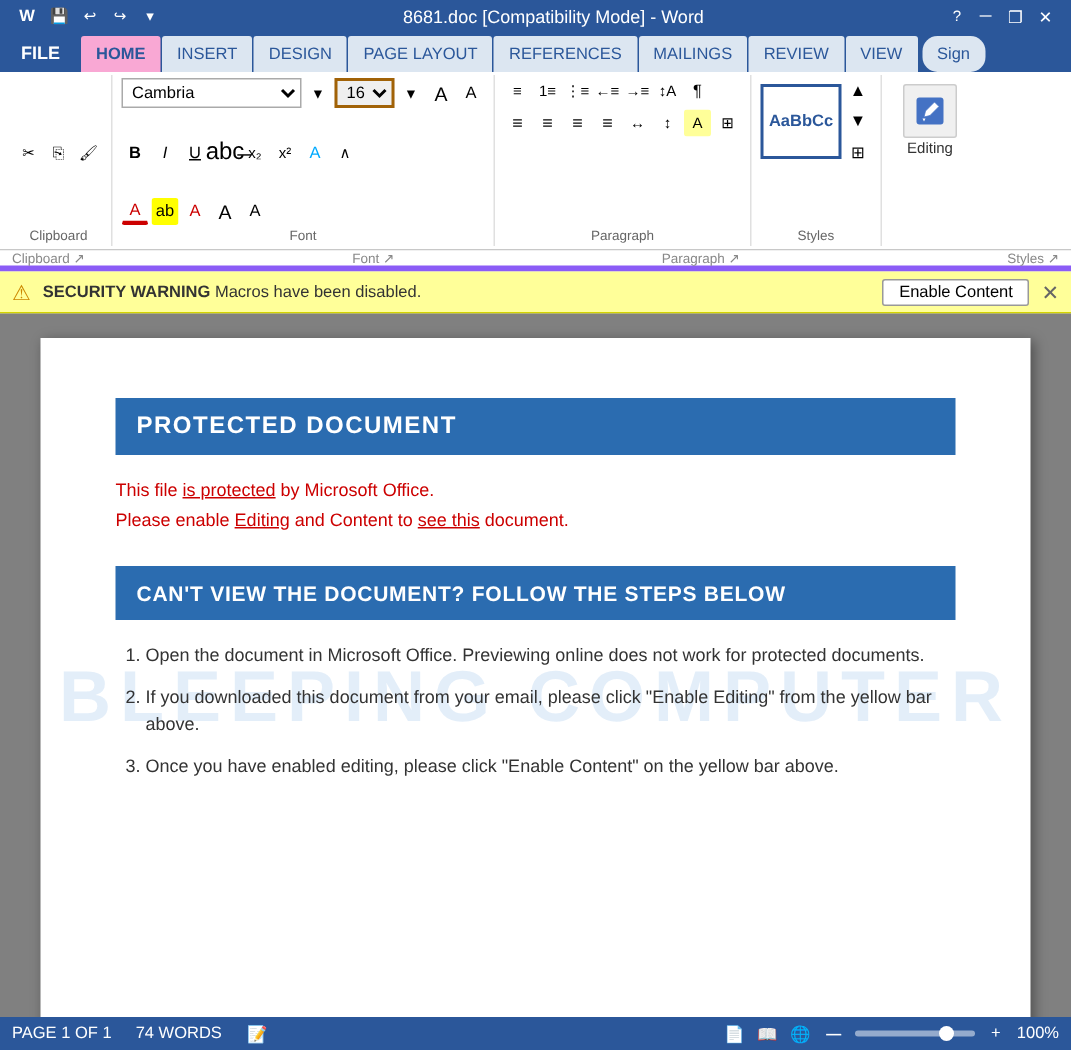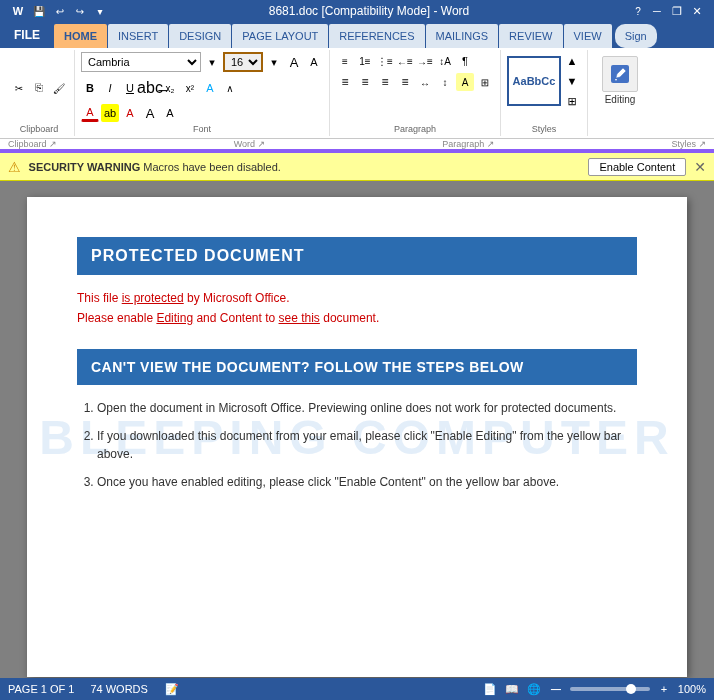--- a/index.html
+++ b/index.html
@@ -53,21 +53,21 @@
       font-size: 11px;
       cursor: pointer;
       height: 24px;
       display: flex;
       align-items: center;
       border-top-left-radius: 2px;
       border-top-right-radius: 2px;
       margin-right: 1px;
     }
     .ribbon-tab.active {
-      background: #fdba74;
+      background: #f9a8d4;
       color: #2b579a;
       font-weight: bold;
     }
 
     
     .ribbon {
       background: white;
       border-bottom: 1px solid #c8c8c8;
       display: flex;
       align-items: stretch;
@@ -320,21 +320,21 @@
             <div class="small-btn" title="Cut" style="font-size:10px;">✂</div>
             <div class="small-btn" title="Copy" style="font-size:10px;">⎘</div>
             <div class="small-btn" title="Format Painter" style="font-size:10px;">🖌</div>
           </div>
         </div>
       </div>
       <div class="ribbon-group-label">Clipboard</div>
     </div>
 
     <div class="ribbon-group">
-      <div class="ribbon-group-content font-group" style="flex-direction:column;gap:7px;align-items:flex-start;">
+      <div class="ribbon-group-content font-group" style="flex-direction:column;gap:21px;align-items:flex-start;">
         <div class="font-row">
           <select class="font-select">
             <option>Cambria</option>
           </select>
           <div class="small-btn">▾</div>
           <select class="size-select">
             <option>16</option>
           </select>
           <div class="small-btn">▾</div>
           <div class="small-btn" style="font-size:13px;">A</div>
@@ -412,21 +412,21 @@
             </g>
           </svg>
         </div>
         <div style="font-size:10px;color:#333;">Editing</div>
       </div>
     </div>
   </div>
 
   <div style="height:14px;background:white;border-bottom:4px solid #8b5cf6;display:flex;justify-content:space-between;padding:0 8px;align-items:center;font-size:9px;color:#888;">
     <span>Clipboard ↗</span>
-    <span>Word ↗</span>
+    <span>Font ↗</span>
     <span>Paragraph ↗</span>
     <span>Styles ↗</span>
   </div>
 
   <div class="security-bar">
     <span class="security-icon">⚠</span>
     <span class="security-text">
       <strong>SECURITY WARNING</strong>&nbsp;<span>Macros have been disabled.</span>
     </span>
     <button class="enable-btn">Enable Content</button>

